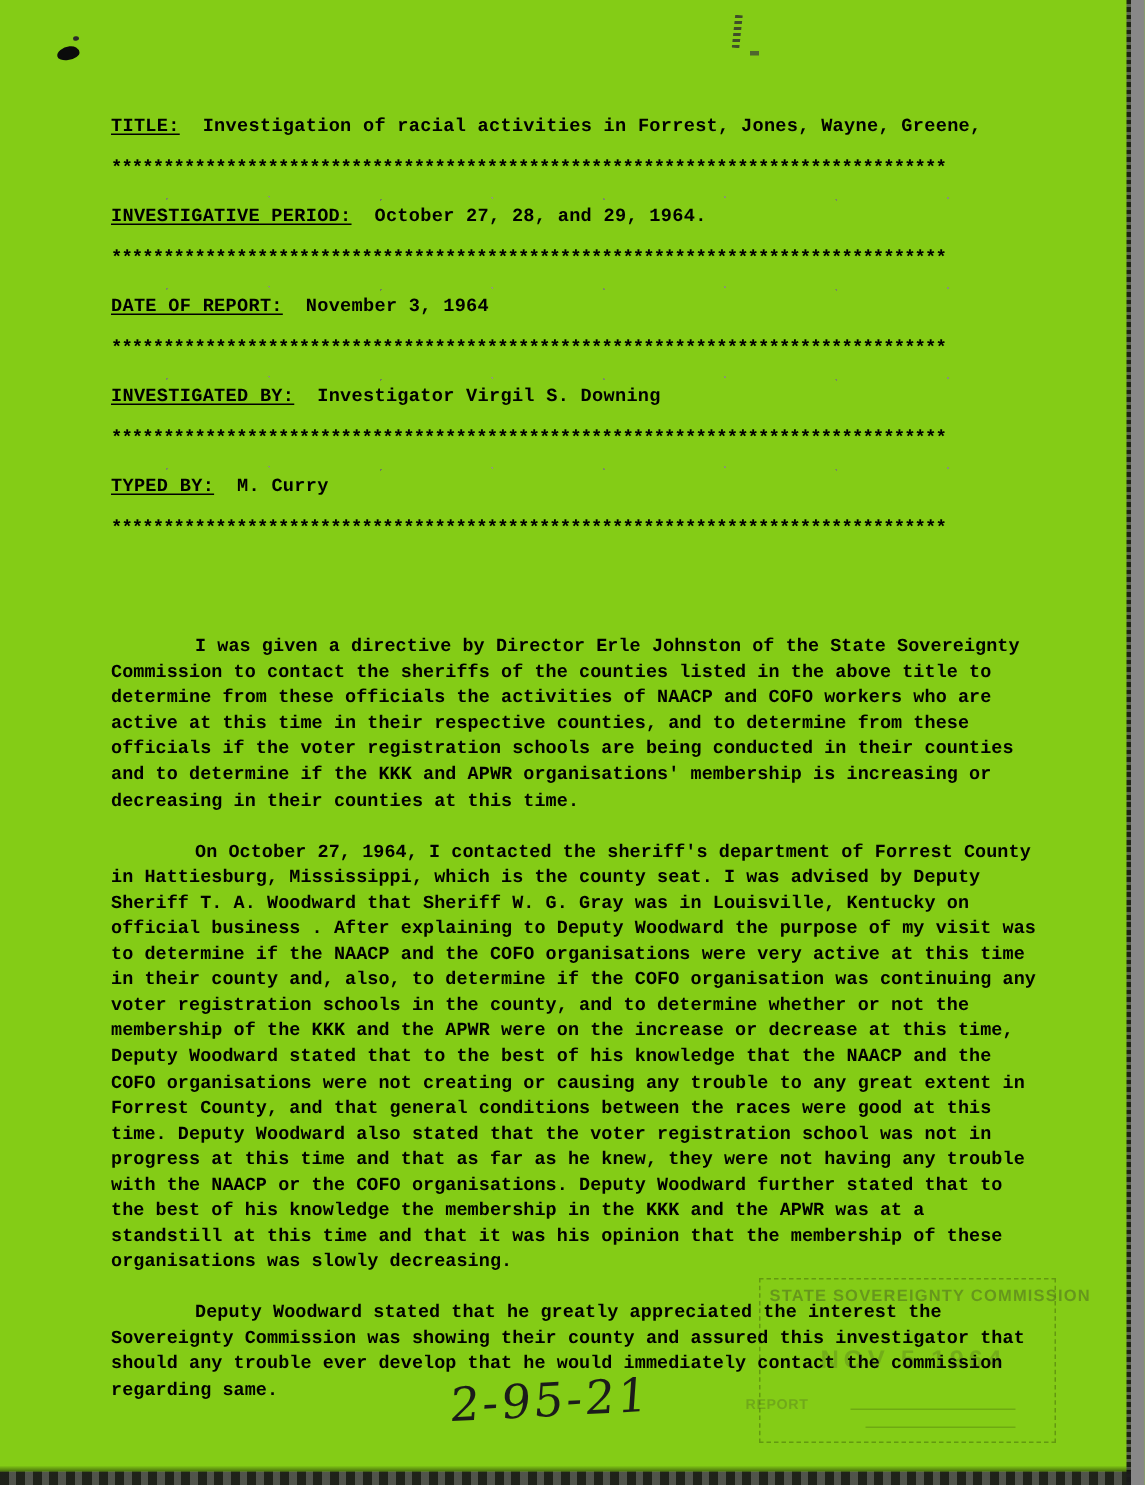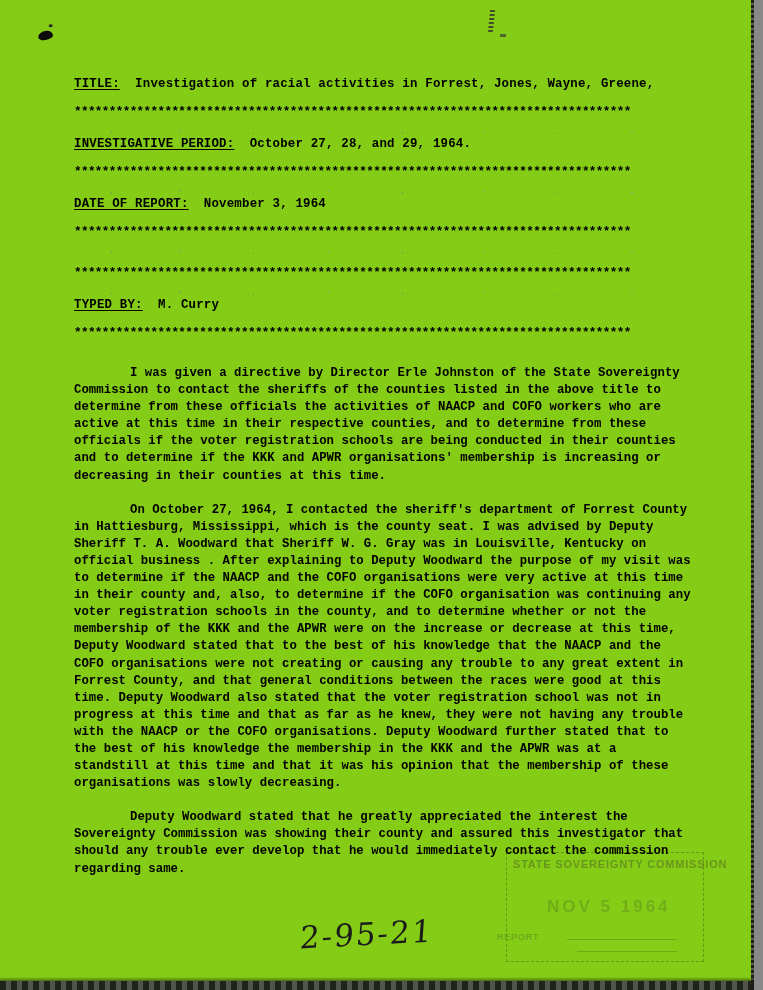--- a/index.html
+++ b/index.html
@@ -127,21 +127,21 @@
   .body-para {
     font-size: 12.3px;
     line-height: 17.1px;
     font-weight: bold;
     letter-spacing: .05px;
     text-indent: 56px;
     margin: 0 0 17px 0;
     white-space: pre-wrap;
     width: 622px;
   }
-  .para-first { margin-top: 25px; }
+  .para-first { margin-top: 64px; }
 
   .handwritten {
     position: absolute;
     left: 300px;
     top: 916px;
     font-family: "DejaVu Serif", serif;
     font-size: 31px;
     color: #1b1b1b;
     transform: rotate(-3deg) skewX(-7deg);
     letter-spacing: 2px;
@@ -216,20 +216,23 @@
     </div>
     <div class="stars">********************************************************************************</div>
     <div class="dotnoise"></div>
 
     <div class="block">
       <div class="field-row"><span class="field-label">DATE OF REPORT:</span>  <span>November 3, 1964</span></div>
     </div>
     <div class="stars">********************************************************************************</div>
     <div class="dotnoise"></div>
 
+    <div class="block">
+      <div class="field-row"><span class="field-label">INVESTIGATED BY:</span>  <span>Investigator Virgil S. Downing</span></div>
+    </div>
     <div class="stars">********************************************************************************</div>
     <div class="dotnoise"></div>
 
     <div class="block">
       <div class="field-row"><span class="field-label">TYPED BY:</span>  <span>M. Curry</span></div>
     </div>
     <div class="stars">********************************************************************************</div>
 
     <p class="body-para para-first">I was given a directive by Director Erle Johnston of the State Sovereignty Commission to contact the sheriffs of the counties listed in the above title to determine from these officials the activities of NAACP and COFO workers who are active at this time in their respective counties, and to determine from these officials if the voter registration schools are being conducted in their counties and to determine if the KKK and APWR organisations' membership is increasing or decreasing in their counties at this time.</p>
     <p class="body-para">On October 27, 1964, I contacted the sheriff's department of Forrest County in Hattiesburg, Mississippi, which is the county seat. I was advised by Deputy Sheriff T. A. Woodward that Sheriff W. G. Gray was in Louisville, Kentucky on official business . After explaining to Deputy Woodward the purpose of my visit was to determine if the NAACP and the COFO organisations were very active at this time in their county and, also, to determine if the COFO organisation was continuing any voter registration schools in the county, and to determine whether or not the membership of the KKK and the APWR were on the increase or decrease at this time, Deputy Woodward stated that to the best of his knowledge that the NAACP and the COFO organisations were not creating or causing any trouble to any great extent in Forrest County, and that general conditions between the races were good at this time. Deputy Woodward also stated that the voter registration school was not in progress at this time and that as far as he knew, they were not having any trouble with the NAACP or the COFO organisations. Deputy Woodward further stated that to the best of his knowledge the membership in the KKK and the APWR was at a standstill at this time and that it was his opinion that the membership of these organisations was slowly decreasing.</p>

